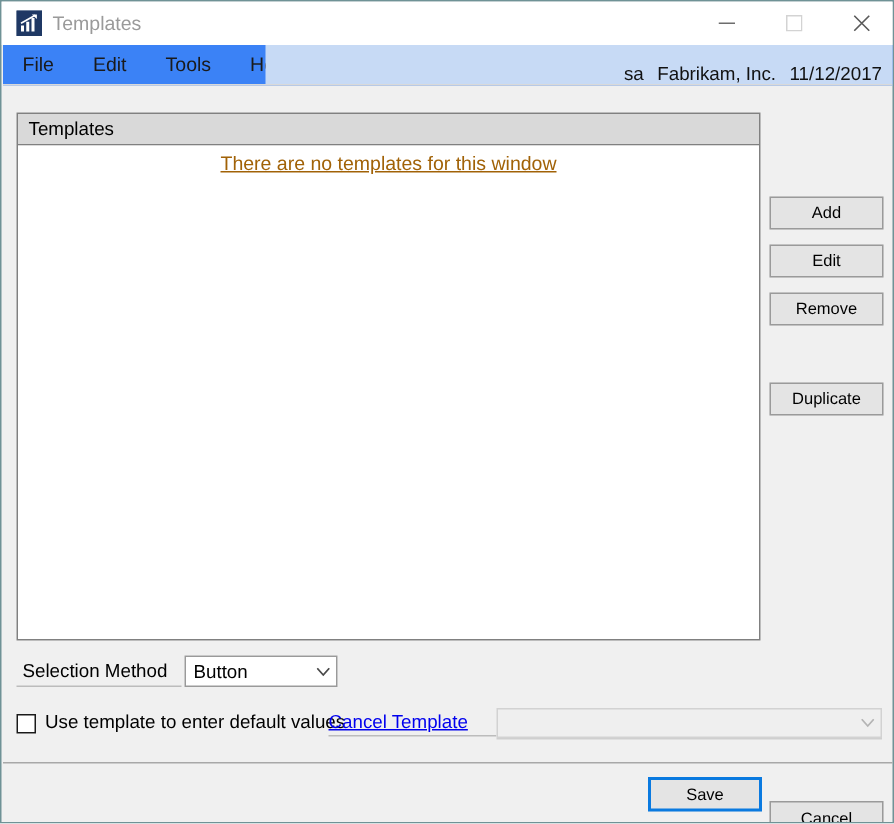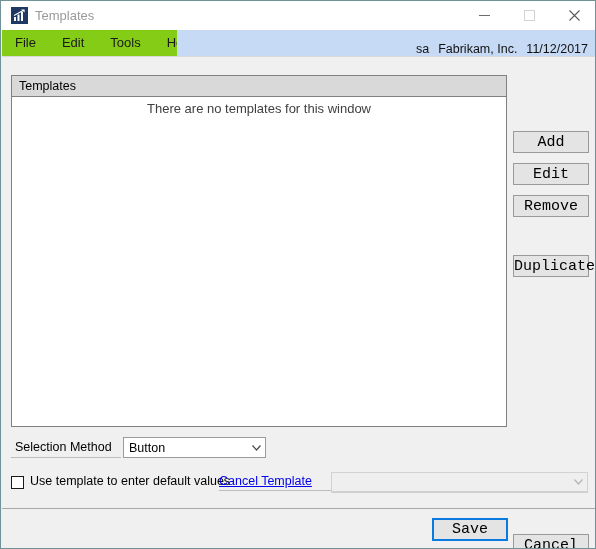--- a/index.html
+++ b/index.html
@@ -60,21 +60,21 @@
   #btn-min { right: 90px; }
   #btn-max { right: 45px; }
   #btn-close { right: 0px; }
 
   
   .menubar {
     position: absolute;
     left: 1px; top: 29px;
     width: 594px;
     height: 27px;
-    background: #84cc16;
+    background: #3b82f6;
     border-bottom: 1px solid #d9d9d9;
     box-sizing: border-box;
   }
   .menu-items {
     position: absolute;
     left: 0; top: 0;
     height: 26px;
     display: flex;
     align-items: center;
   }
@@ -131,30 +131,31 @@
     position: relative;
     height: 329px;
     background: #ffffff;
   }
   .empty-msg {
     position: absolute;
     left: 0; right: 0;
     top: 4px;
     text-align: center;
     font-size: 13px;
-    color: #404040;
-    white-space: nowrap;
+    color: #a16207;
+    white-space: nowrap;
+    text-decoration: underline;
   }
 
   
   .btn {
     background: #e4e4e4;
     border: 1px solid #9a9a9a;
-    font-family: Liberation Mono, monospace;
-    font-size: 15px;
+    font-family: Liberation Sans, sans-serif;
+    font-size: 11px;
     color: #000000;
     cursor: default;
     padding: 0;
     box-sizing: border-box;
     text-align: center;
   }
   .side-btn {
     position: absolute;
     left: 512px;
     width: 76px;
@@ -183,21 +184,21 @@
   .combo {
     position: absolute;
     background: #ffffff;
     border: 1px solid #9a9a9a;
     box-sizing: border-box;
     display: flex;
     align-items: center;
   }
   #combo-selection-method {
     left: 122px; top: 436px;
-    width: 143px; height: 21px;
+    width: 102px; height: 21px;
   }
   .combo-value {
     flex: 1;
     font-size: 12.5px;
     color: #000000;
     padding-left: 5px;
     white-space: nowrap;
     overflow: hidden;
   }
   .combo-arrow {

